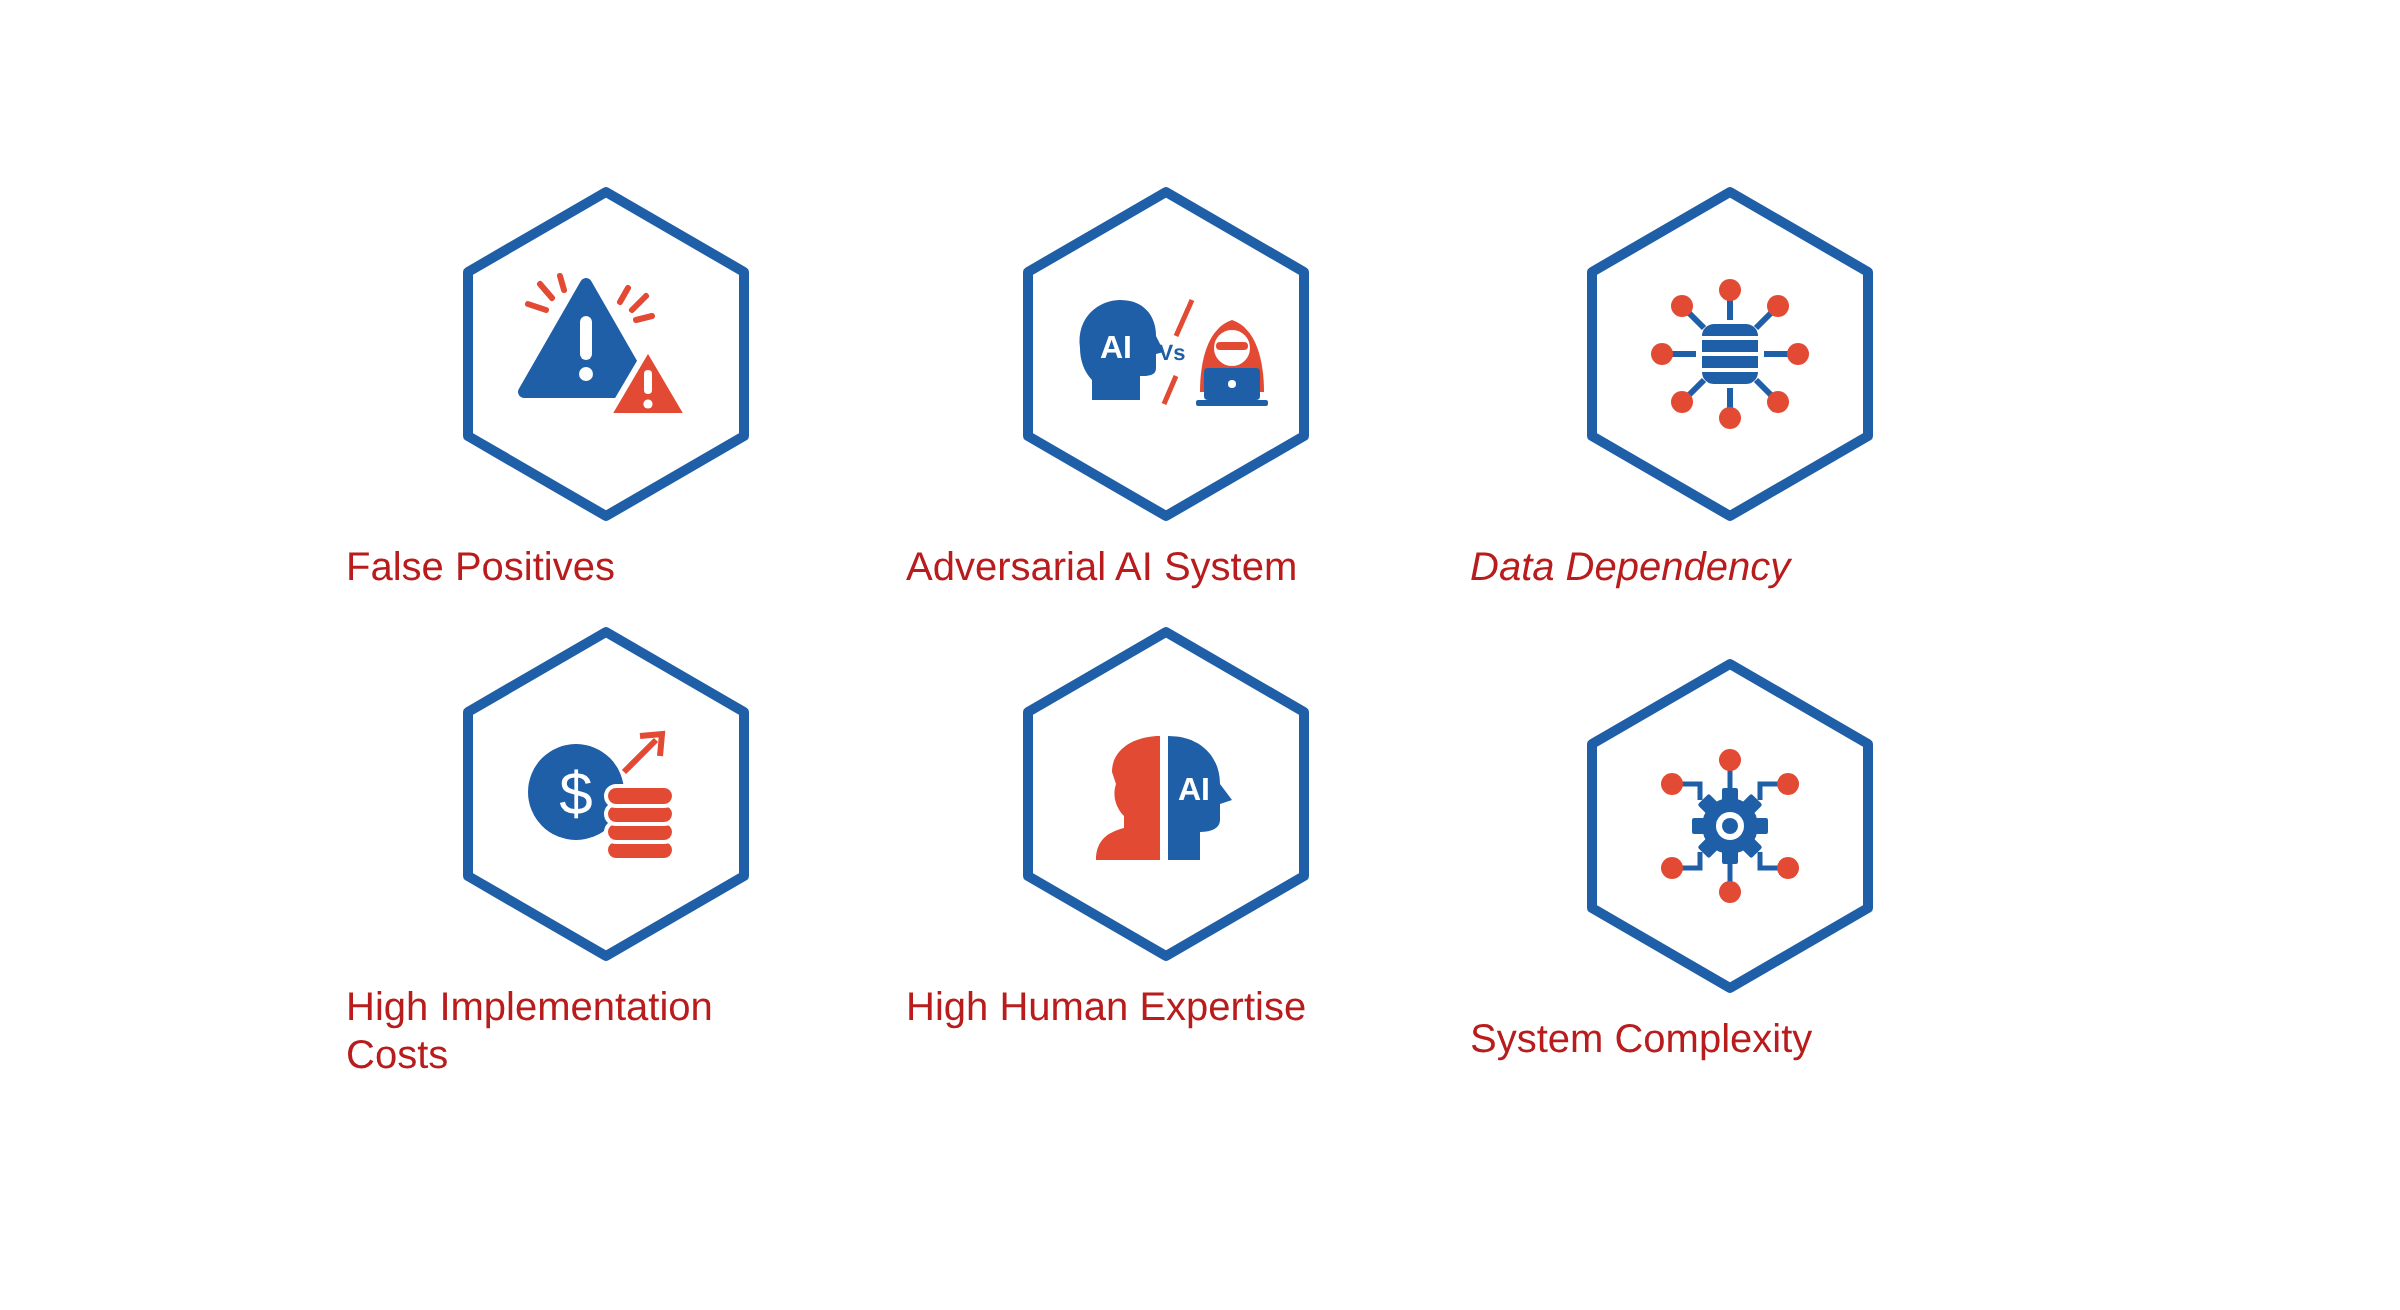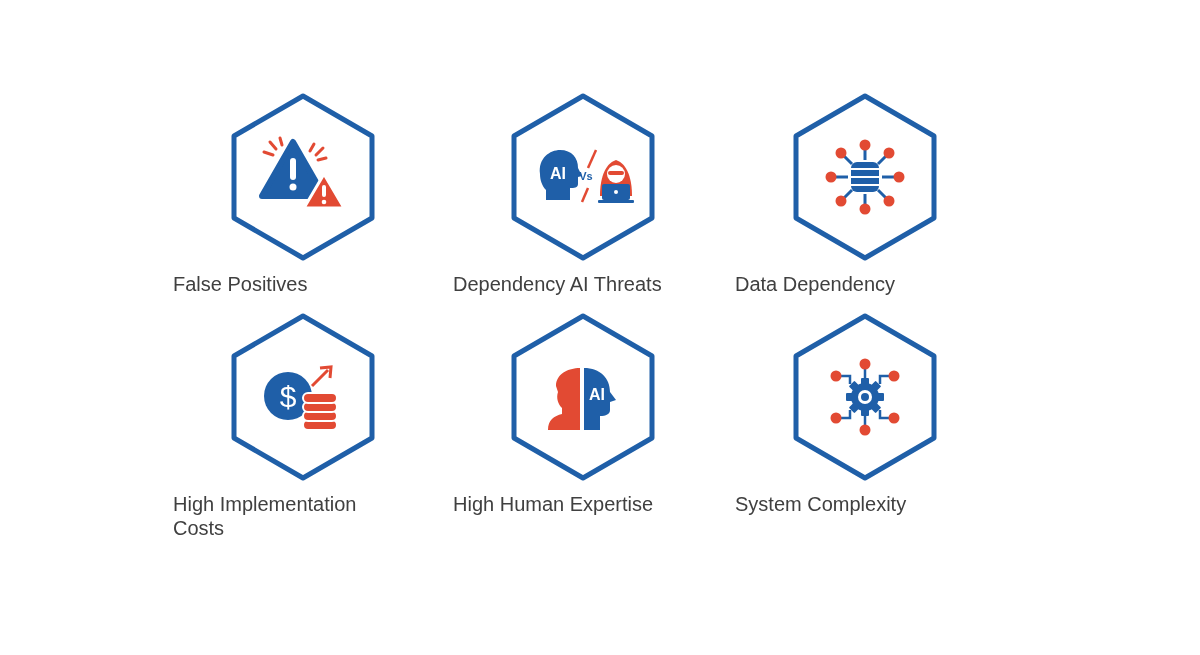--- a/index.html
+++ b/index.html
@@ -1,20 +1,20 @@
 <!DOCTYPE html>
 <html><head>
 <meta charset="utf-8">
 <style>
   html, body { margin:0; padding:0; }
   body { width:1200px; height:655px; background:#ffffff; position:relative; overflow:hidden;
          font-family:"Liberation Sans", "DejaVu Sans", sans-serif; }
   .cell { position:absolute; width:260px; text-align:left; }
   .hex { display:block; margin:0 auto; }
-  .label { font-size:20px; color:#404040; line-height:24px; margin-top:10px; white-space:pre-line; }
+  .label { font-size:20px; color:#b91c1c; line-height:24px; margin-top:10px; white-space:pre-line; }
 </style>
 </head>
 <body>
 
 <div class="cell" style="left:173px; top:92px;">
   <svg class="hex" width="150" height="170" viewBox="0 0 150 170">
     <path d="M75 4 L144 44 L144 126 L75 166 L6 126 L6 44 Z" fill="#fff" stroke="#1f5fa8" stroke-width="5" stroke-linejoin="round"></path>
     <g>
       <path d="M65 50 L96 104 L34 104 Z" fill="#1f5fa8" stroke="#1f5fa8" stroke-width="6" stroke-linejoin="round"></path>
       <rect x="62" y="66" width="6" height="22" rx="3" fill="#fff"></rect>
@@ -45,24 +45,24 @@
       <line x1="88" y1="58" x2="80" y2="76" stroke="#e24a33" stroke-width="2.5"></line>
       <line x1="80" y1="96" x2="74" y2="110" stroke="#e24a33" stroke-width="2.5"></line>
       <path d="M92 104 C92 88 96 72 108 68 C120 72 124 88 124 104 Z" fill="#e24a33"></path>
       <circle cx="108" cy="82" r="9" fill="#fff"></circle>
       <rect x="100" y="79" width="16" height="4" rx="2" fill="#e24a33"></rect>
       <rect x="94" y="92" width="28" height="16" rx="2" fill="#1f5fa8"></rect>
       <circle cx="108" cy="100" r="2" fill="#fff"></circle>
       <rect x="90" y="108" width="36" height="3" rx="1" fill="#1f5fa8"></rect>
     </g>
   </svg>
-  <div class="label">Dependency AI Threats</div>
+  <div class="label">Adversarial AI System</div>
 </div>
 
-<div class="cell" style="left:735px; top:92px;">
+<div class="cell" style="left:735px; top:92px;font-style:italic;">
   <svg class="hex" width="150" height="170" viewBox="0 0 150 170">
     <path d="M75 4 L144 44 L144 126 L75 166 L6 126 L6 44 Z" fill="#fff" stroke="#1f5fa8" stroke-width="5" stroke-linejoin="round"></path>
     <g>
       <g stroke="#1f5fa8" stroke-width="3">
         <line x1="75" y1="57" x2="75" y2="68"></line>
           <line x1="75" y1="102" x2="75" y2="113"></line>
         <line x1="45" y1="85" x2="58" y2="85"></line>
           <line x1="92" y1="85" x2="105" y2="85"></line>
         <line x1="54" y1="64" x2="62" y2="72"></line>
           <line x1="96" y1="64" x2="88" y2="72"></line>
@@ -115,21 +115,21 @@
     <path d="M75 4 L144 44 L144 126 L75 166 L6 126 L6 44 Z" fill="#fff" stroke="#1f5fa8" stroke-width="5" stroke-linejoin="round"></path>
     <g>
       <path d="M72 56 L72 118 L40 118 C40 108 46 104 54 102 L54 96 C50 92 48 86 50 80 L48 74 C48 62 60 56 72 56 Z" fill="#e24a33"></path>
       <path d="M76 56 C92 56 102 66 102 80 L108 88 L102 90 L102 98 C102 102 98 104 92 104 L92 118 L76 118 Z" fill="#1f5fa8"></path>
       <text x="89" y="88" font-size="16" font-weight="bold" fill="#fff" text-anchor="middle" font-family="Liberation Sans, sans-serif">AI</text>
     </g>
   </svg>
   <div class="label">High Human Expertise</div>
 </div>
 
-<div class="cell" style="left:735px; top:312px;">
+<div class="cell" style="left:735px; top:328px;">
   <svg class="hex" width="150" height="170" viewBox="0 0 150 170">
     <path d="M75 4 L144 44 L144 126 L75 166 L6 126 L6 44 Z" fill="#fff" stroke="#1f5fa8" stroke-width="5" stroke-linejoin="round"></path>
     <g>
       <g stroke="#1f5fa8" stroke-width="2.5" fill="none">
         <line x1="75" y1="56" x2="75" y2="70"></line>
           <line x1="75" y1="100" x2="75" y2="114"></line>
         <path d="M50 64 L60 64 L60 72"></path>
           <path d="M100 64 L90 64 L90 72"></path>
         <path d="M50 106 L60 106 L60 98"></path>
           <path d="M100 106 L90 106 L90 98"></path>

